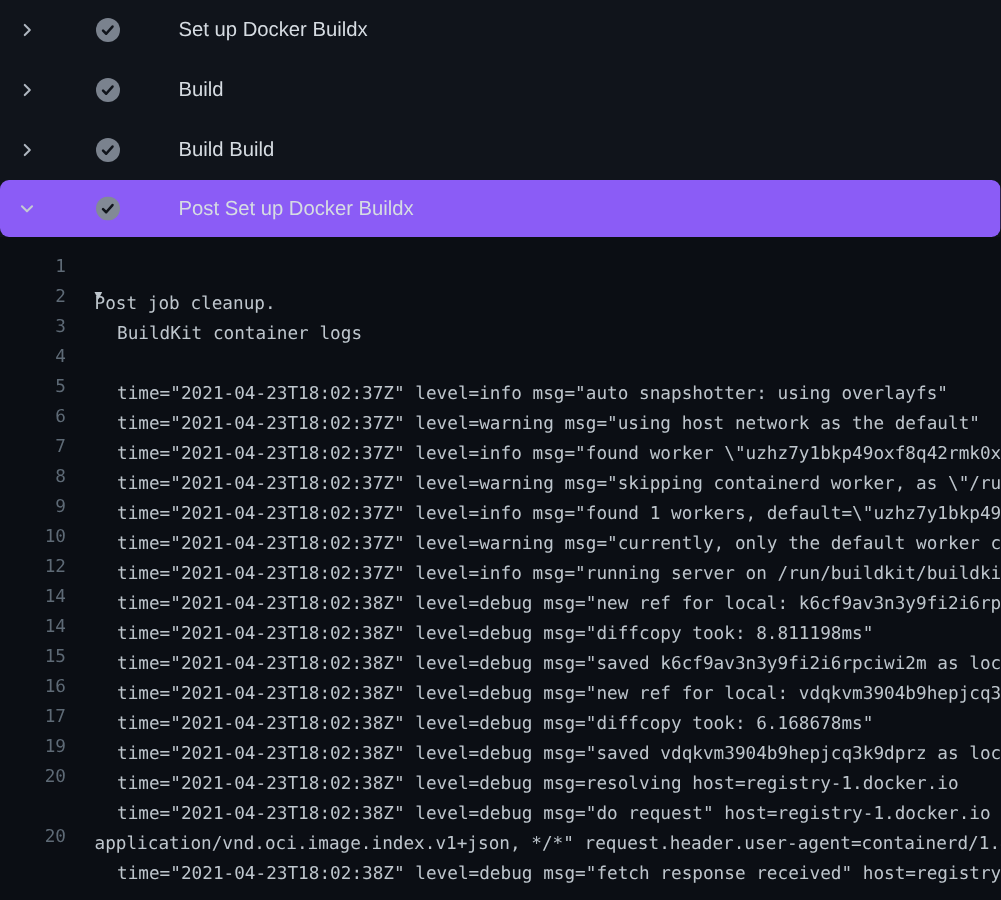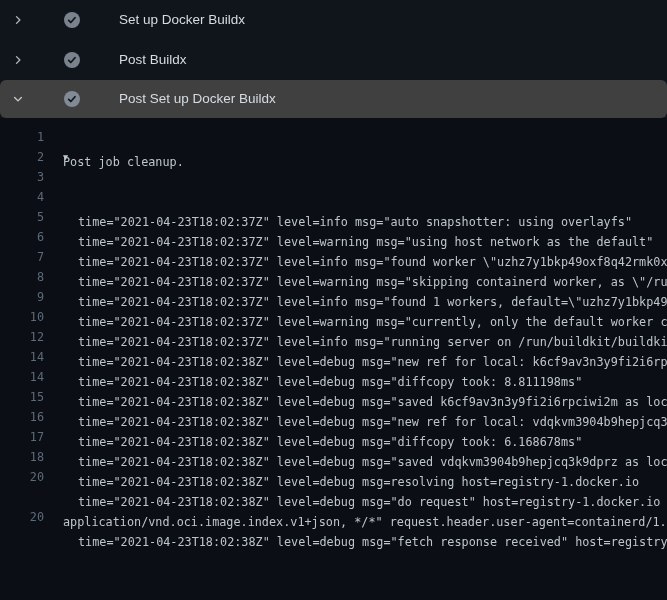--- a/index.html
+++ b/index.html
@@ -18,21 +18,21 @@
   .step .chev{
     width:12px;height:12px;flex:none;margin-right:14px;
     display:flex;align-items:center;justify-content:center;
   }
   .step .check{width:16px;height:16px;flex:none;margin-right:13px;}
   .step .slabel{
     color:#d6dce2;font-size:13.5px;line-height:16px;
     white-space:nowrap;
   }
   .step.expanded{
-    height:38px;background:#404040;border-radius:6px;
+    height:38px;background:#8b5cf6;border-radius:6px;
   }
   
   .logarea{
     flex:1;background:#0b0e14;
     padding-top:9px;box-sizing:border-box;overflow:hidden;
     font-family:"DejaVu Sans Mono", monospace;
     font-size:11.8px;line-height:20px;
   }
   .row{display:flex;height:20px;white-space:pre;}
   .row .ln{
@@ -65,34 +65,48 @@
       </span>
       <span class="check">
         <svg width="16" height="16" viewBox="0 0 16 16">
             <circle cx="8" cy="8" r="8" fill="#7a828e"></circle>
             <path d="M4.7 8.4l2.1 2.1 4.2-4.8" stroke="#10141b" stroke-width="1.7" fill="none" stroke-linecap="round" stroke-linejoin="round"></path>
           </svg>
       </span>
       <span class="slabel">Set up Docker Buildx</span>
     </div>
 
-
     <div class="step">
       <span class="chev">
         <svg width="12" height="12" viewBox="0 0 16 16">
             <path d="M6 3.5l4.5 4.5L6 12.5" stroke="#aeb6bf" stroke-width="1.8" fill="none" stroke-linecap="round" stroke-linejoin="round"></path>
           </svg>
       </span>
       <span class="check">
         <svg width="16" height="16" viewBox="0 0 16 16">
             <circle cx="8" cy="8" r="8" fill="#7a828e"></circle>
             <path d="M4.7 8.4l2.1 2.1 4.2-4.8" stroke="#10141b" stroke-width="1.7" fill="none" stroke-linecap="round" stroke-linejoin="round"></path>
           </svg>
       </span>
-      <span class="slabel">Post Buildx</span>
+      <span class="slabel">Build</span>
+    </div>
+
+    <div class="step">
+      <span class="chev">
+        <svg width="12" height="12" viewBox="0 0 16 16">
+            <path d="M6 3.5l4.5 4.5L6 12.5" stroke="#aeb6bf" stroke-width="1.8" fill="none" stroke-linecap="round" stroke-linejoin="round"></path>
+          </svg>
+      </span>
+      <span class="check">
+        <svg width="16" height="16" viewBox="0 0 16 16">
+            <circle cx="8" cy="8" r="8" fill="#7a828e"></circle>
+            <path d="M4.7 8.4l2.1 2.1 4.2-4.8" stroke="#10141b" stroke-width="1.7" fill="none" stroke-linecap="round" stroke-linejoin="round"></path>
+          </svg>
+      </span>
+      <span class="slabel">Build Build</span>
     </div>
 
     <div class="step expanded">
       <span class="chev">
         <svg width="12" height="12" viewBox="0 0 16 16">
             <path d="M3.5 6l4.5 4.5L12.5 6" stroke="#c3cad1" stroke-width="1.8" fill="none" stroke-linecap="round" stroke-linejoin="round"></path>
           </svg>
       </span>
       <span class="check">
         <svg width="16" height="16" viewBox="0 0 16 16">
@@ -108,20 +122,21 @@
   <div class="logarea">
     <div id="loglines">
         <div class="row k-plain ind-0">
     <a class="ln">1</a>
     
     <span class="txt">Post job cleanup.</span>
   </div>
         <div class="row k-group ind-0">
     <a class="ln">2</a>
     <span class="caret">▼</span>
+    <span class="txt">BuildKit container logs</span>
   </div>
         <div class="row k-command ind-1">
     <a class="ln">3</a>
     
   </div>
         <div class="row k-plain ind-1">
     <a class="ln">4</a>
     
     <span class="txt">time="2021-04-23T18:02:37Z" level=info msg="auto snapshotter: using overlayfs"</span>
   </div>
@@ -179,21 +194,21 @@
     <a class="ln">16</a>
     
     <span class="txt">time="2021-04-23T18:02:38Z" level=debug msg="diffcopy took: 6.168678ms"</span>
   </div>
         <div class="row k-plain ind-1">
     <a class="ln">17</a>
     
     <span class="txt">time="2021-04-23T18:02:38Z" level=debug msg="saved vdqkvm3904b9hepjcq3k9dprz as loca</span>
   </div>
         <div class="row k-plain ind-1">
-    <a class="ln">18</a>
+    <a class="ln">19</a>
     
     <span class="txt">time="2021-04-23T18:02:38Z" level=debug msg=resolving host=registry-1.docker.io</span>
   </div>
         <div class="row k-plain ind-1">
     <a class="ln">20</a>
     
     <span class="txt">time="2021-04-23T18:02:38Z" level=debug msg="do request" host=registry-1.docker.io r</span>
   </div>
         <div class="row k-wrap ind-0">
     <a class="ln"></a>

